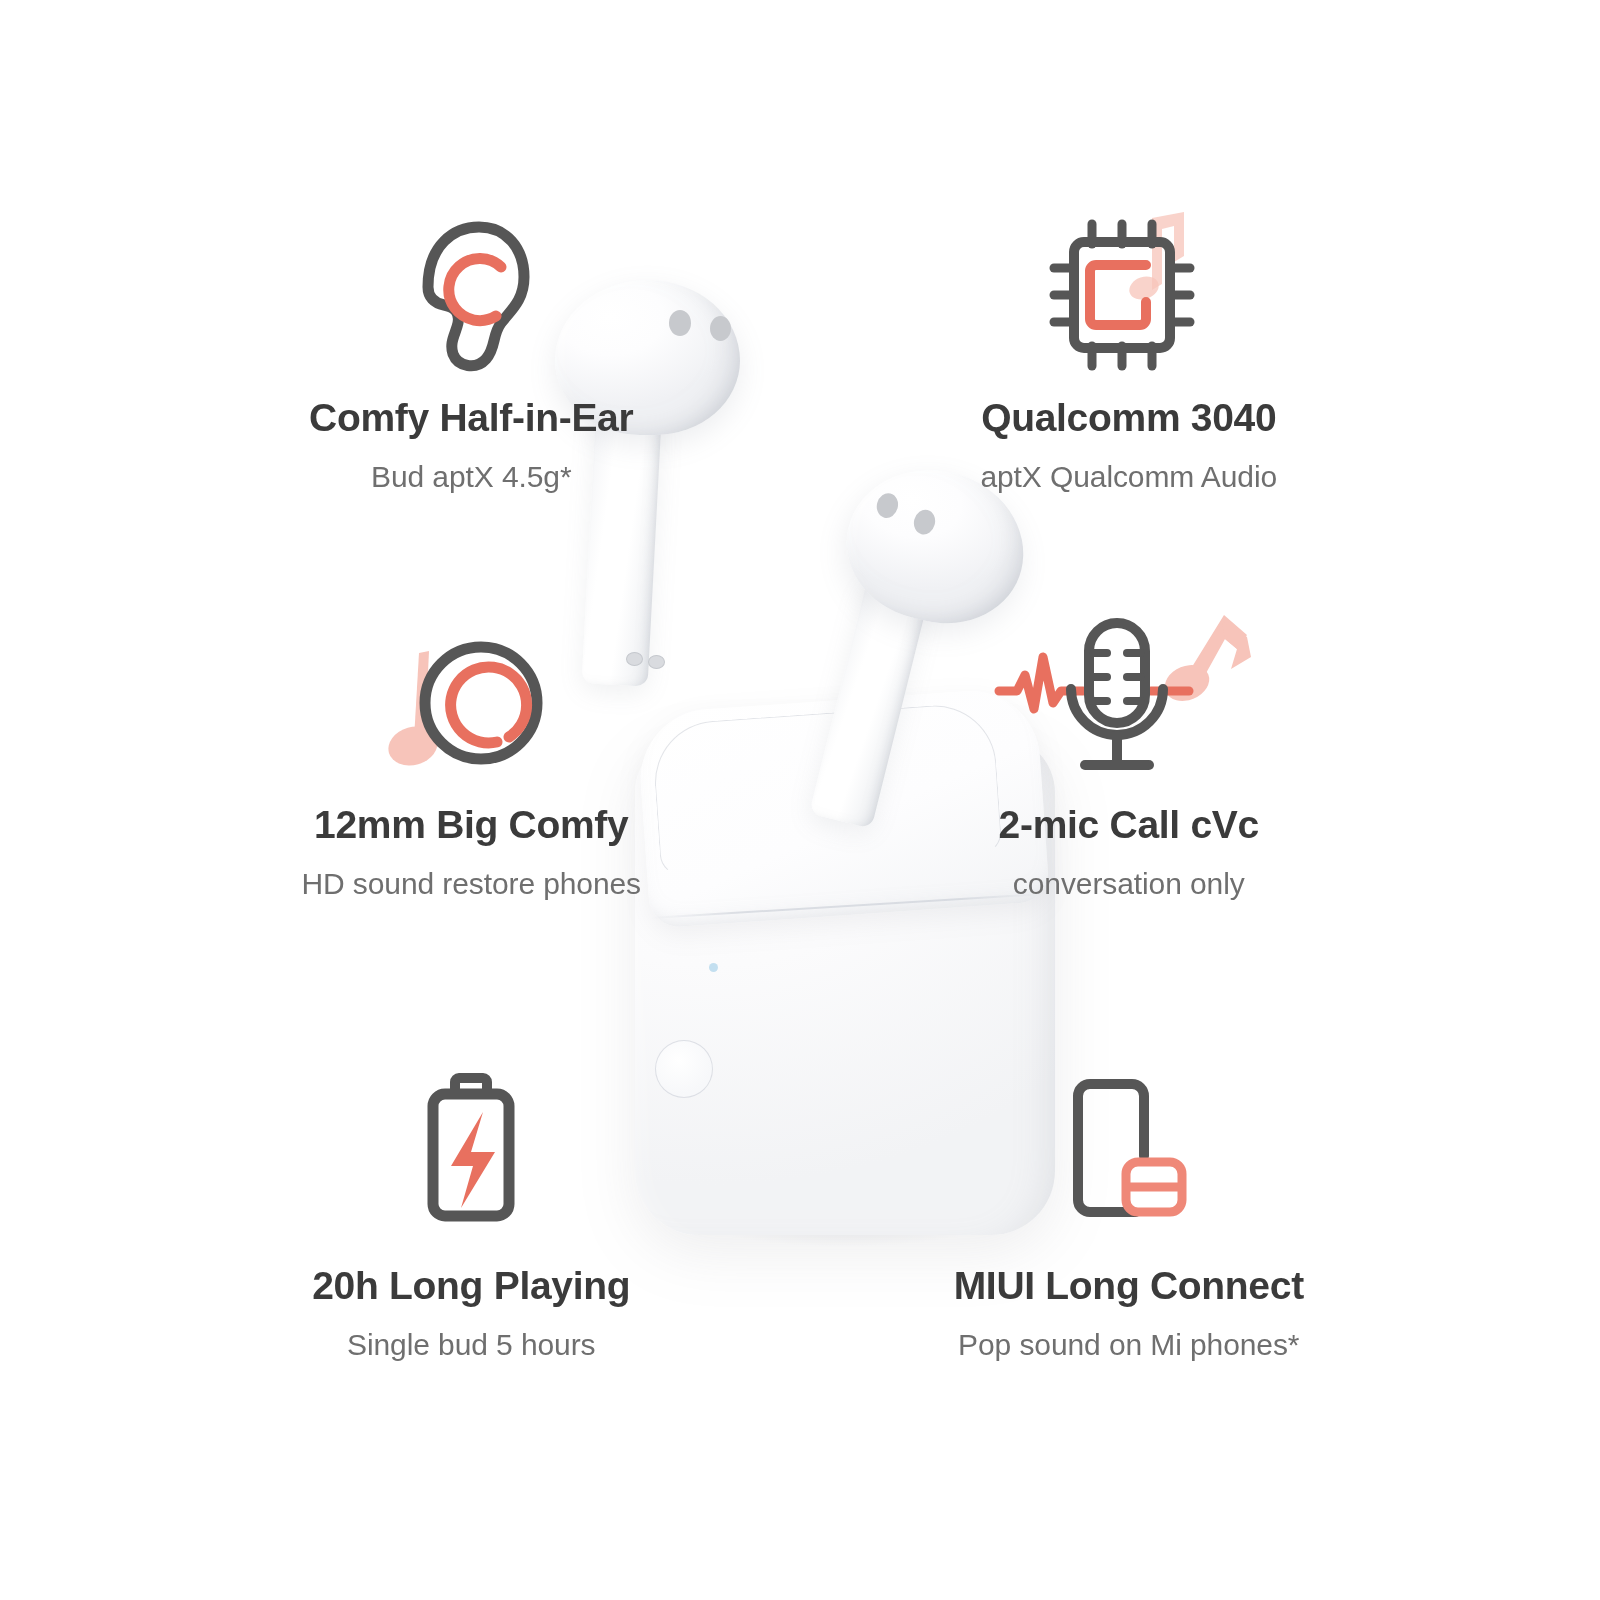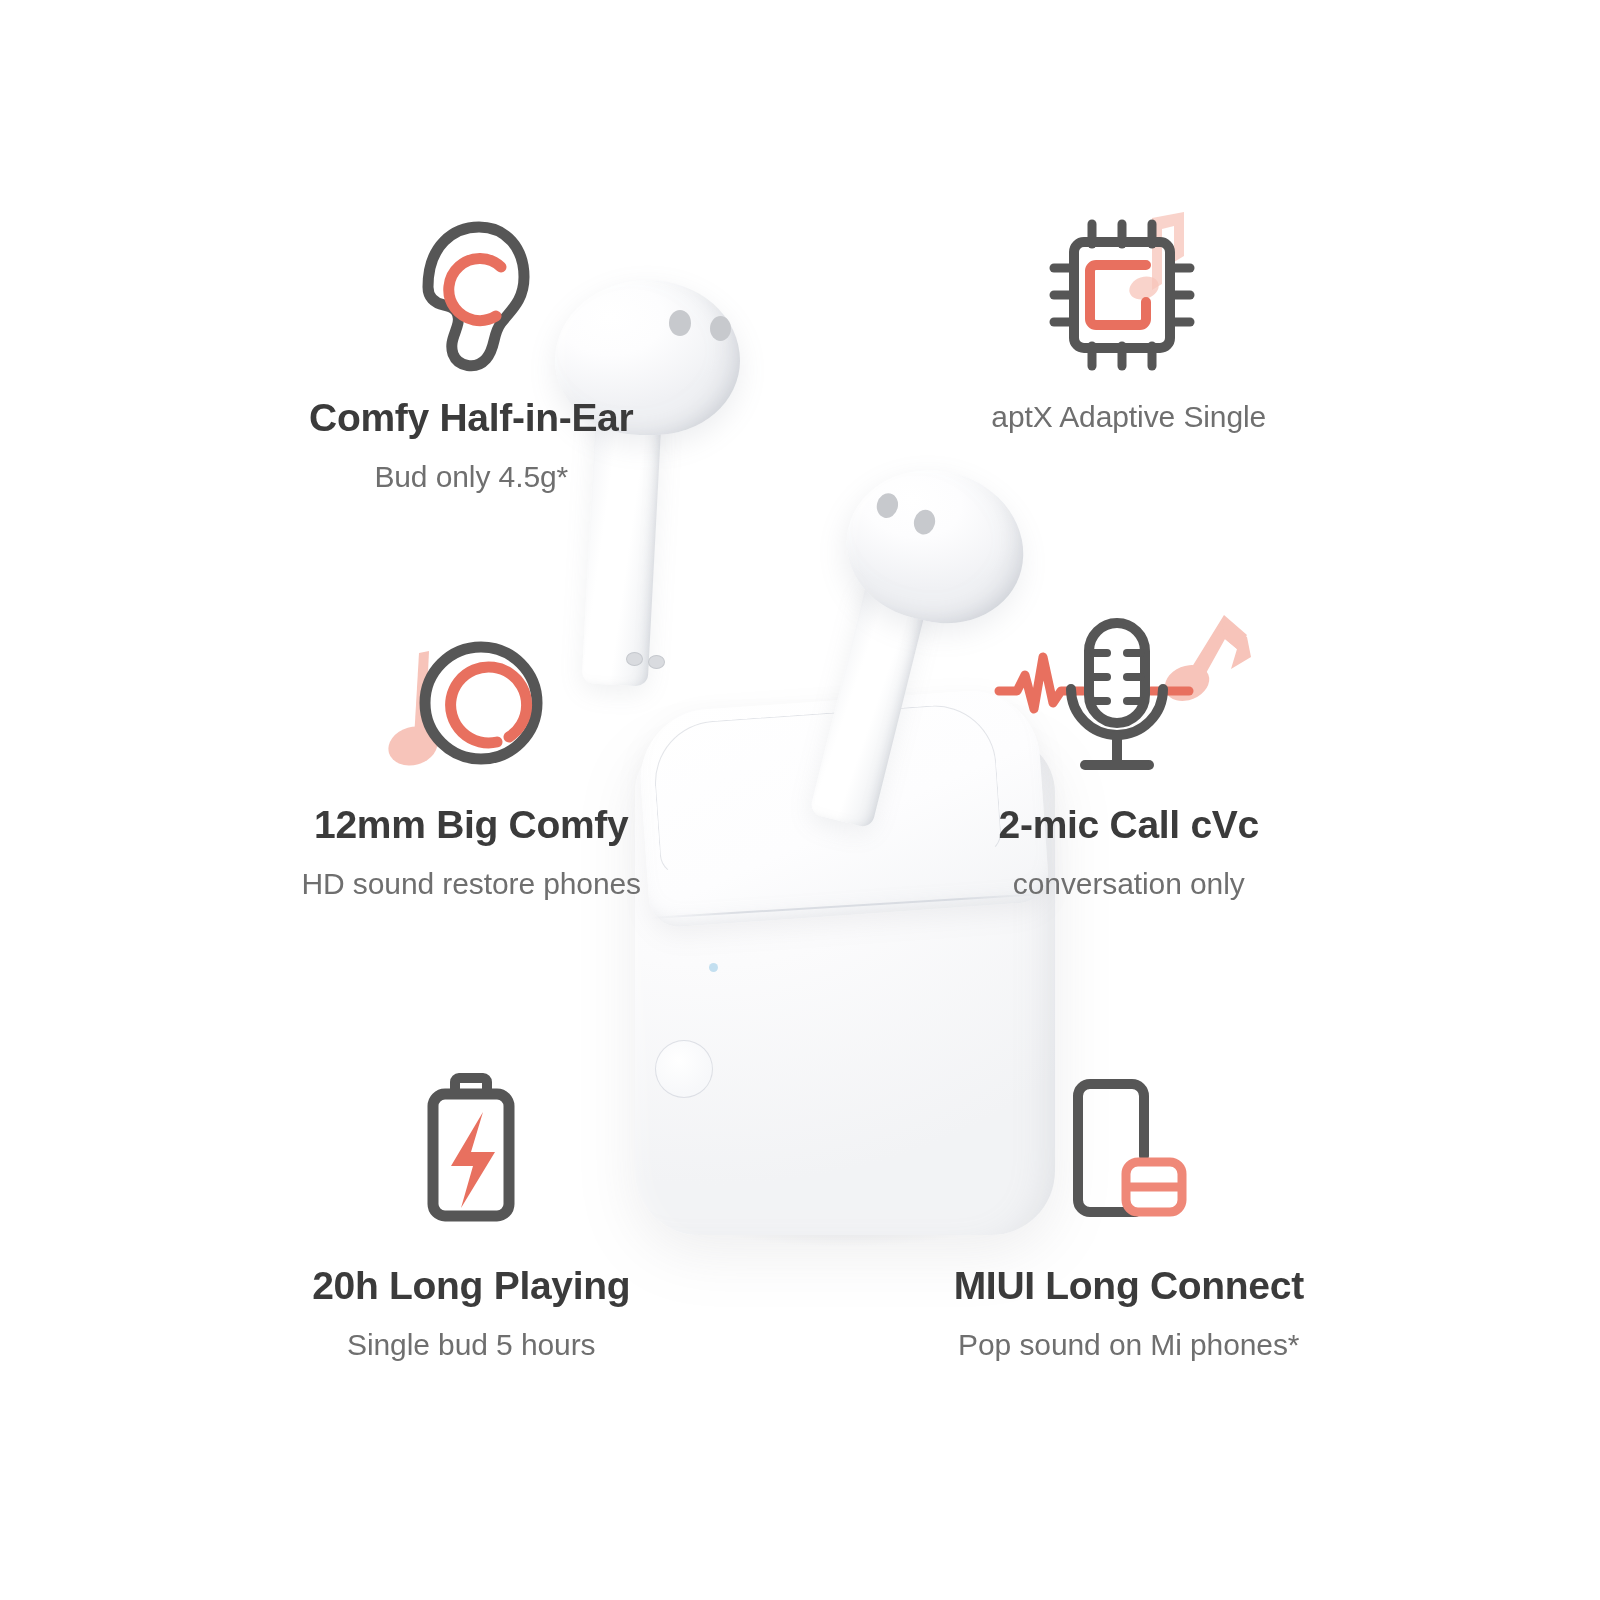--- a/index.html
+++ b/index.html
@@ -247,21 +247,21 @@
   <div class="cell row1">
     <div class="cell-icon">
       <svg class="icon-svg" width="130" height="165" viewBox="0 0 130 165">
         <path d="M22 72 C22 30 48 12 73 12 C100 12 118 33 118 62 C118 86 104 96 95 108
                  C86 120 90 133 80 144 C70 155 52 152 47 139 C43 127 50 118 52 108
                  C54 97 48 92 38 90 C28 88 22 82 22 72 Z" fill="none" stroke="#565656" stroke-width="11" stroke-linecap="round" stroke-linejoin="round"></path>
         <path d="M95 52 A31 31 0 1 0 90 101" fill="none" stroke="#E8705F" stroke-width="11" stroke-linecap="round"></path>
       </svg>
     </div>
     <div class="cell-title">Comfy Half-in-Ear</div>
-    <div class="cell-sub">Bud only 4.5g*</div>
+    <div class="cell-sub">Bud aptX 4.5g*</div>
   </div>
 
   <div class="cell row1">
     <div class="cell-icon">
       <svg class="icon-svg" width="190" height="170" viewBox="0 0 190 170">
         <g>
           <path d="M118 8 L150 2 L150 46 L140 52 L140 16 L128 19 L128 74 L118 80 Z" fill="#F7C4BA" opacity="0.75"></path>
           <ellipse cx="110" cy="78" rx="15" ry="11" fill="#F7C4BA" opacity="0.75" transform="rotate(-18 110 78)"></ellipse>
         </g>
         <g stroke="#565656" stroke-width="9" stroke-linecap="round">
@@ -275,21 +275,22 @@
           <line x1="20" y1="85" x2="40" y2="85"></line>
           <line x1="20" y1="112" x2="40" y2="112"></line>
           <line x1="136" y1="58" x2="156" y2="58"></line>
           <line x1="136" y1="85" x2="156" y2="85"></line>
           <line x1="136" y1="112" x2="156" y2="112"></line>
         </g>
         <rect x="40" y="32" width="96" height="106" rx="10" fill="none" stroke="#565656" stroke-width="10"></rect>
         <path d="M112 55 L62 55 A6 6 0 0 0 56 61 L56 109 A6 6 0 0 0 62 115 L106 115 A6 6 0 0 0 112 109 L112 92" fill="none" stroke="#E8705F" stroke-width="10" stroke-linecap="round" stroke-linejoin="round"></path>
       </svg>
     </div>
-    <div class="cell-sub">aptX Adaptive Single</div>
+    <div class="cell-title">Qualcomm 3040</div>
+    <div class="cell-sub">aptX Qualcomm Audio</div>
   </div>
 
   <div class="cell row2">
     <div class="cell-icon">
       <svg class="icon-svg" width="180" height="160" viewBox="0 0 180 160">
         <g>
           <path d="M38 28 L48 26 L44 112 L33 114 Z" fill="#F7C4BA"></path>
           <ellipse cx="32" cy="121" rx="25" ry="19" fill="#F7C4BA" transform="rotate(-16 32 121)"></ellipse>
         </g>
         <circle cx="100" cy="78" r="56" fill="none" stroke="#565656" stroke-width="11"></circle>

